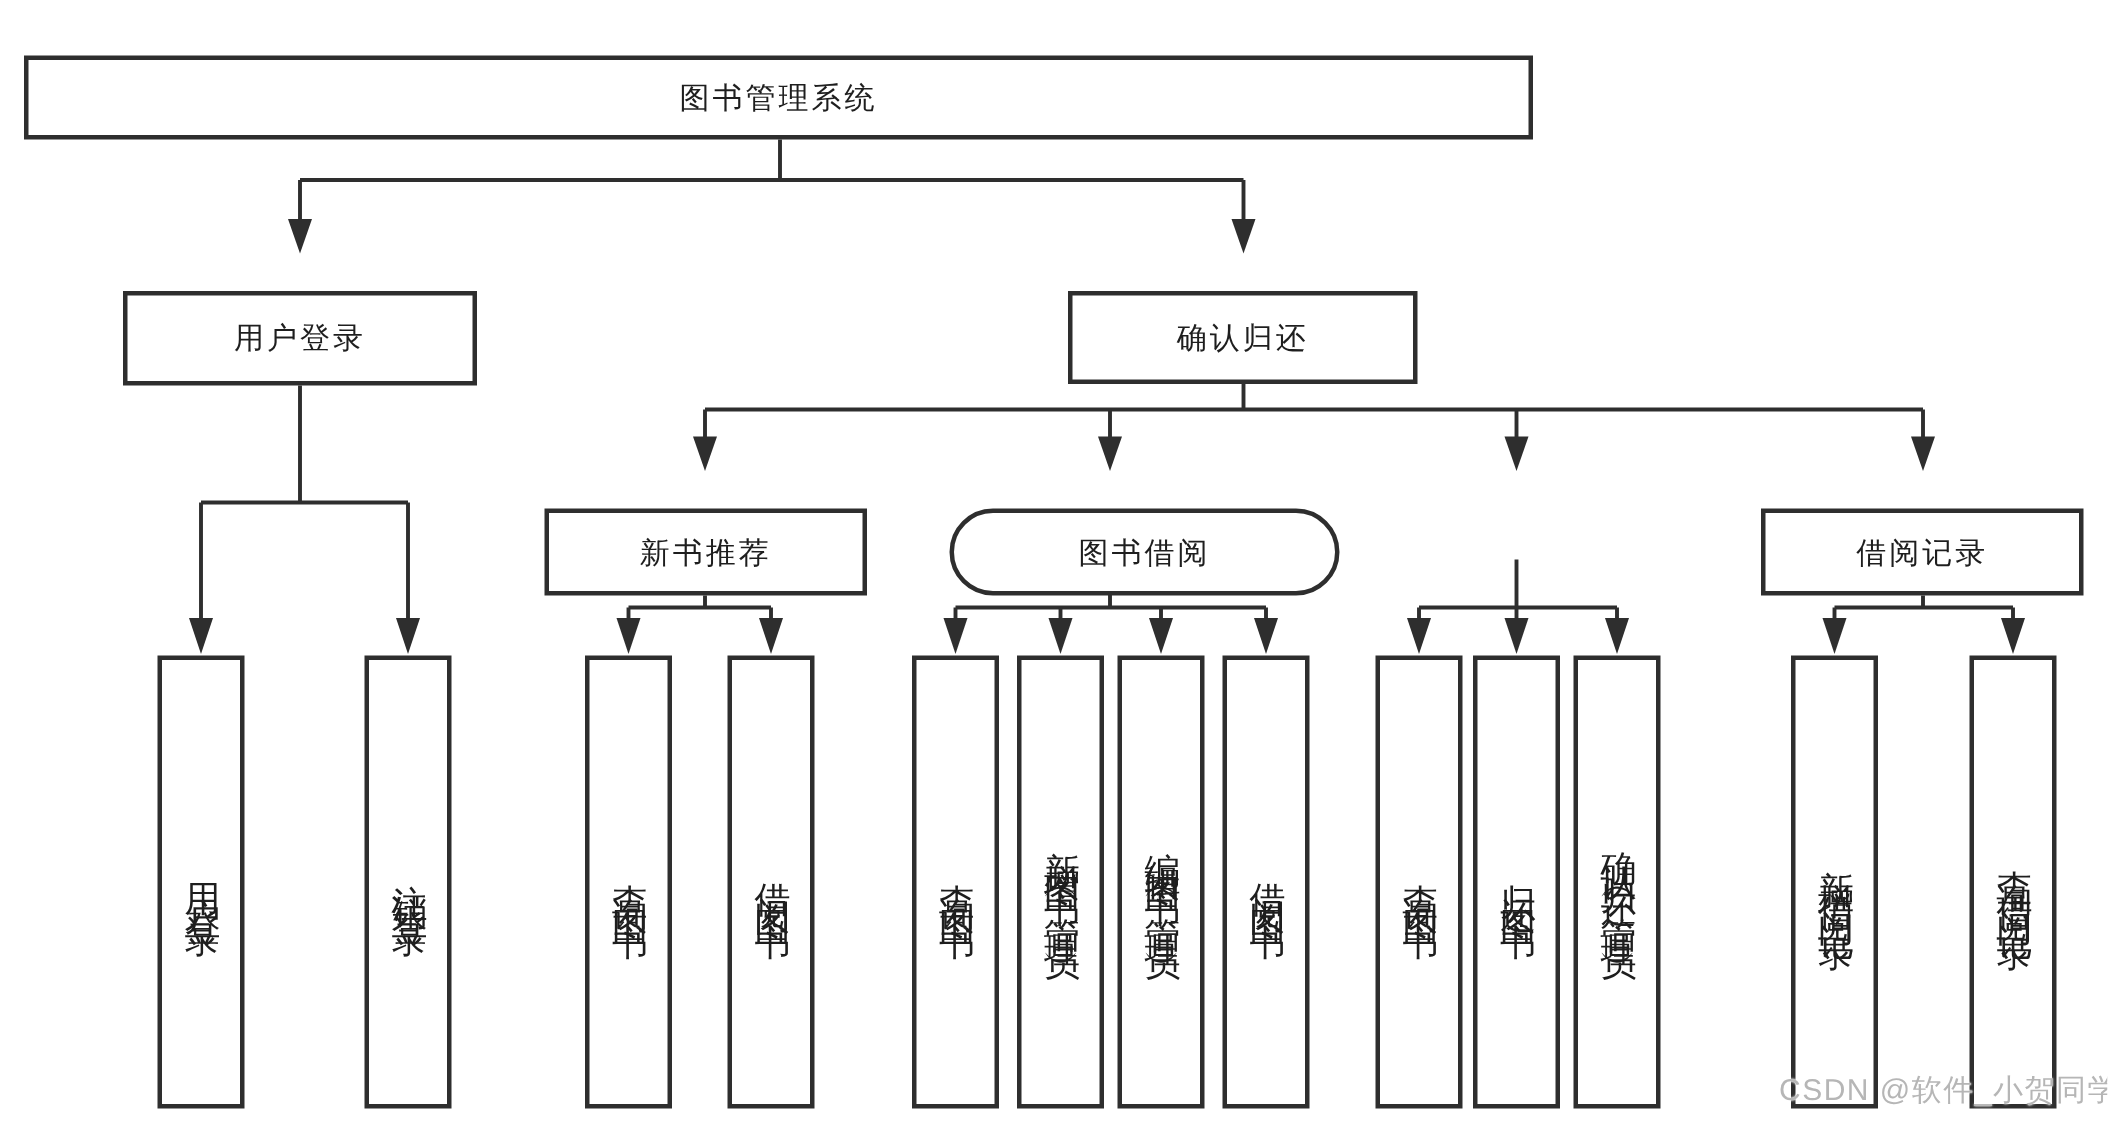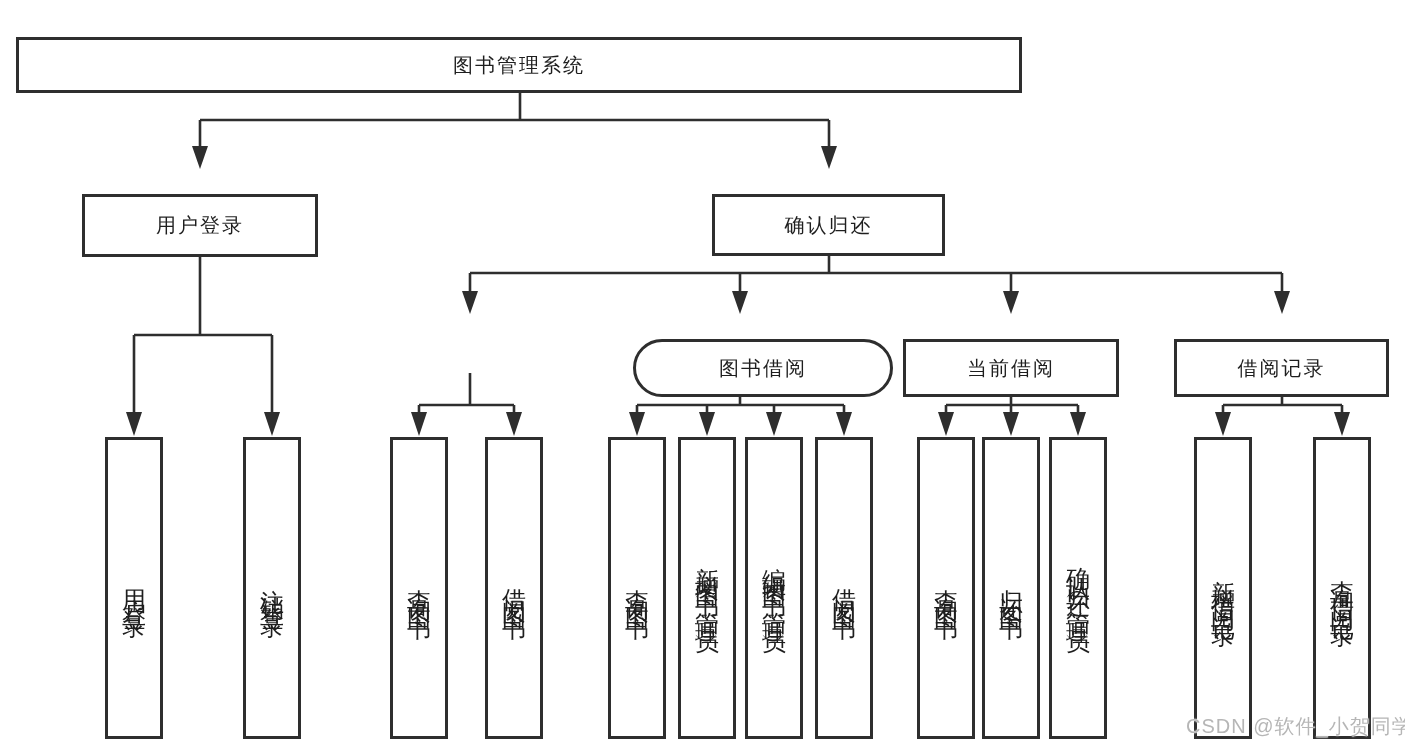--- a/index.html
+++ b/index.html
@@ -164,26 +164,26 @@
     <span>图书管理系统</span>
   </div>
 
   <div class="hbox" style="left:82px; top:170px; width:236px; height:63px;">
     <span>用户登录</span>
   </div>
   <div class="hbox" style="left:712px; top:170px; width:233px; height:62px;">
     <span>确认归还</span>
   </div>
 
+  <div class="hbox" style="left:363px; top:315px; width:215px; height:58px;">
+    <span>新书推荐</span>
+  </div>
   <div class="hbox" style="left:633px; top:315px; width:260px; height:58px;border-radius:29px;">
     <span>图书借阅</span>
   </div>
-  <div class="hbox" style="left:903px; top:315px; width:216px; height:58px;">
-    <span>当前借阅</span>
-  </div>
   <div class="hbox" style="left:1174px; top:315px; width:215px; height:58px;">
     <span>借阅记录</span>
   </div>
 
   <div class="leaf" style="left:105px;">
     <span>用户登录</span>
   </div>
   <div class="leaf" style="left:243px;">
     <span>注销登录</span>
   </div>

